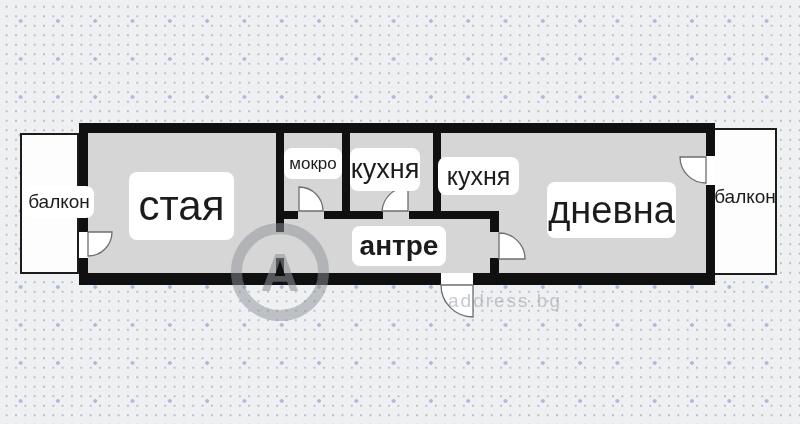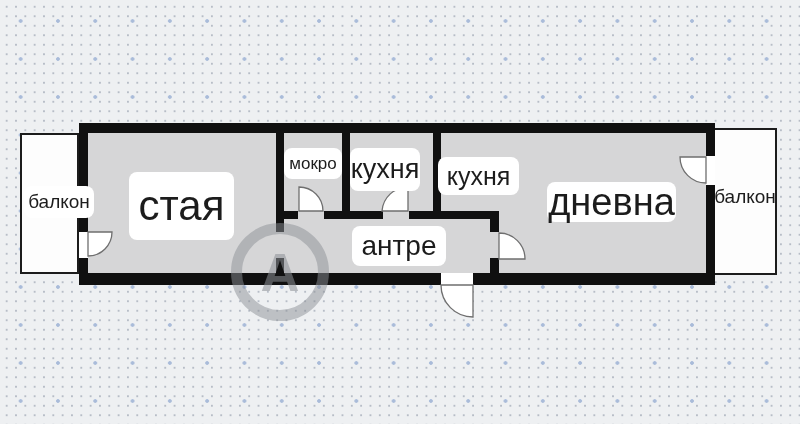--- a/index.html
+++ b/index.html
@@ -52,22 +52,22 @@
     position:absolute;
     background:#ffffff;border-radius:8px;
     display:flex;align-items:center;justify-content:center;
     color:#1c1c1c;z-index:7;white-space:nowrap;
   }
   #lbl-balcony-left {left:24px; top:186px; width:70px; height:32px; font-size:19px;}
   #lbl-staya        {left:129px;top:172px; width:105px;height:68px; font-size:42px;}
   #lbl-mokro        {left:284px;top:148px; width:58px; height:31px; font-size:17px;}
   #lbl-banya        {left:350px;top:148px; width:70px; height:43px; font-size:27px;}
   #lbl-kuhnya       {left:438px;top:157px; width:81px; height:38px; font-size:25px;}
-  #lbl-dnevna       {left:547px;top:182px; width:129px;height:40px; font-size:38px;}
-  #lbl-antre        {left:352px;top:226px; width:94px; height:40px; font-size:28px;}
+  #lbl-dnevna       {left:547px;top:182px; width:129px;height:56px; font-size:38px;}
+  #lbl-antre        {left:352px;top:226px; width:94px; height:40px; font-size:28px;font-weight:bold;}
   #lbl-balcony-right{left:712px;top:182px; width:66px; height:30px; font-size:19px; background:transparent;}
 </style>
 </head>
 <body>
 
 <div id="screen">
 
   <div class="balcony" style="left:20px;top:133px;width:59px;height:141px;"></div>
   <div class="balcony" style="left:712px;top:128px;width:65px;height:147px;"></div>
 
@@ -95,20 +95,21 @@
       <path d="M408,211 L408,187 A26,26 0 0 0 382,211 Z"></path>
       <path d="M499,259 L499,233 A26,26 0 0 1 525,259 Z"></path>
       <path d="M706,157 L680,157 A26,26 0 0 0 706,183 Z"></path>
       <path d="M473,285 L473,317 A32,32 0 0 1 441,285 Z"></path>
     </g>
   </svg>
 
   <div class="wm-circle">
     <span>А</span>
   </div>
+  <div class="wm-sub">address.bg</div>
 
   <div class="room-label" id="lbl-balcony-left">балкон</div>
   <div class="room-label" id="lbl-staya">стая</div>
   <div class="room-label" id="lbl-mokro">мокро</div>
   <div class="room-label" id="lbl-banya">кухня</div>
   <div class="room-label" id="lbl-kuhnya">кухня</div>
   <div class="room-label" id="lbl-dnevna">дневна</div>
   <div class="room-label" id="lbl-antre">антре</div>
   <div class="room-label" id="lbl-balcony-right">балкон</div>
 

